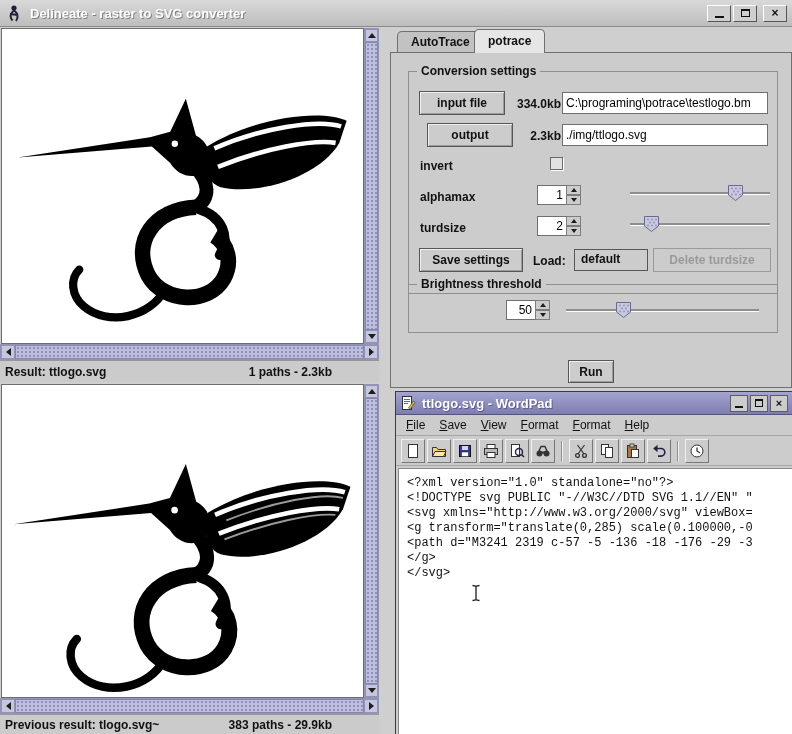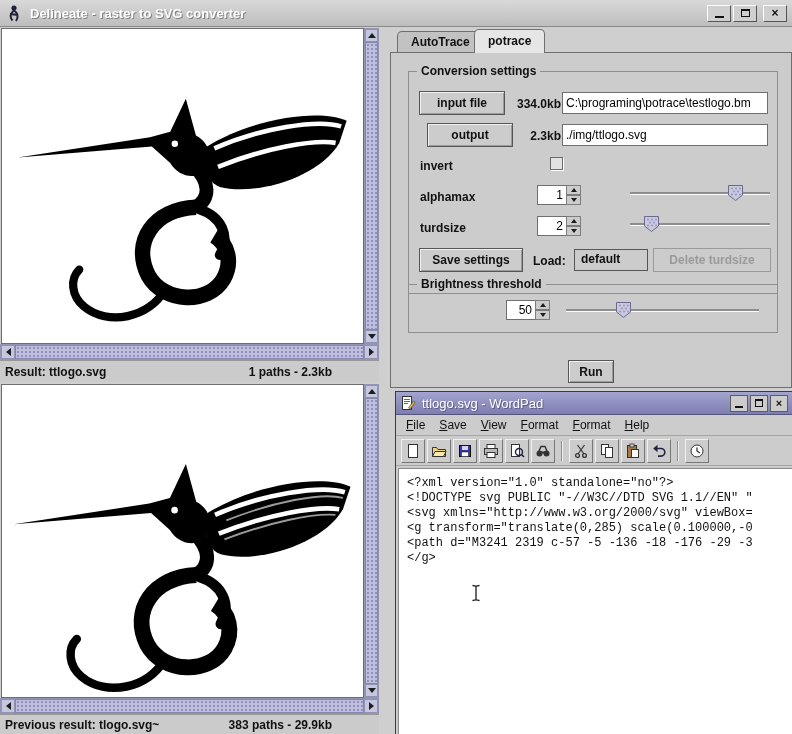--- a/index.html
+++ b/index.html
@@ -88,21 +88,21 @@
   .tri.left  { border-top:4px solid transparent; border-bottom:4px solid transparent; border-right:5px solid #1d1d1d; }
   .tri.right { border-top:4px solid transparent; border-bottom:4px solid transparent; border-left:5px solid #1d1d1d; }
   .tri.sm.up   { border-left-width:3px; border-right-width:3px; border-bottom-width:4px; }
   .tri.sm.down { border-left-width:3px; border-right-width:3px; border-top-width:4px; }
 
   
   .wordpad { position:absolute; left:395px; top:391px; width:397px; height:343px; background:#cccccc;
     border:1px solid #3c3c3c; border-right:none; border-bottom:none; z-index:10; }
   .wp-titlebar { height:23px; background:linear-gradient(180deg,#a4a4d0 0%, #7d7db1 100%);
     border-bottom:1px solid #55557a; display:flex; align-items:center; padding:0 4px; }
-  .wp-title { color:#fff; font-weight:normal; font-size:13px; margin-left:6px; text-shadow:1px 1px 0 #5c5c82; white-space:nowrap; }
+  .wp-title { color:#fff; font-weight:bold; font-size:13px; margin-left:6px; text-shadow:1px 1px 0 #5c5c82; white-space:nowrap; }
   .wp-btns { margin-left:auto; display:flex; gap:2px; }
   .wp-btn { width:18px; height:17px; background:#cccccc; border:1px solid #5d5d5d;
     display:flex; align-items:center; justify-content:center; font-size:11px; font-weight:bold; line-height:1; }
   .wp-min { width:8px; height:2px; background:#111; align-self:flex-end; margin:0 auto 3px; }
   .wp-max { width:8px; height:8px; border:1px solid #111; border-top-width:2px; }
 
   .wp-menubar { height:21px; background:#cccccc; border-bottom:1px solid #a5a5a5; display:flex; align-items:center; padding-left:3px; }
   .menu-item { display:inline-block; padding:2px 7px; font-size:12px; }
   .menu-item::first-letter { text-decoration:underline; }
 
@@ -441,19 +441,20 @@
       </span>
     </div>
 
     <div class="wp-text">
       <div class="code">&lt;?xml version="1.0" standalone="no"?&gt;</div>
       <div class="code">&lt;!DOCTYPE svg PUBLIC "-//W3C//DTD SVG 1.1//EN" "</div>
       <div class="code">&lt;svg xmlns="http://www.w3.org/2000/svg" viewBox=</div>
       <div class="code">&lt;g transform="translate(0,285) scale(0.100000,-0</div>
       <div class="code">&lt;path d="M3241 2319 c-57 -5 -136 -18 -176 -29 -3</div>
       <div class="code">&lt;/g&gt;</div>
+      <div class="code">&lt;/svg&gt;</div>
       <svg class="ibeam" width="10" height="18" viewBox="0 0 10 18">
         <path d="M1.5,1.5 C3,1.5 3.8,2.2 5,2.2 C6.2,2.2 7,1.5 8.5,1.5 M5,2.2 V15.8 M1.5,16.5 C3,16.5 3.8,15.8 5,15.8 C6.2,15.8 7,16.5 8.5,16.5" stroke="#1a1a1a" stroke-width="1.3" fill="none"></path>
       </svg>
     </div>
   </div>
 
 </div>
 
 </body></html>

